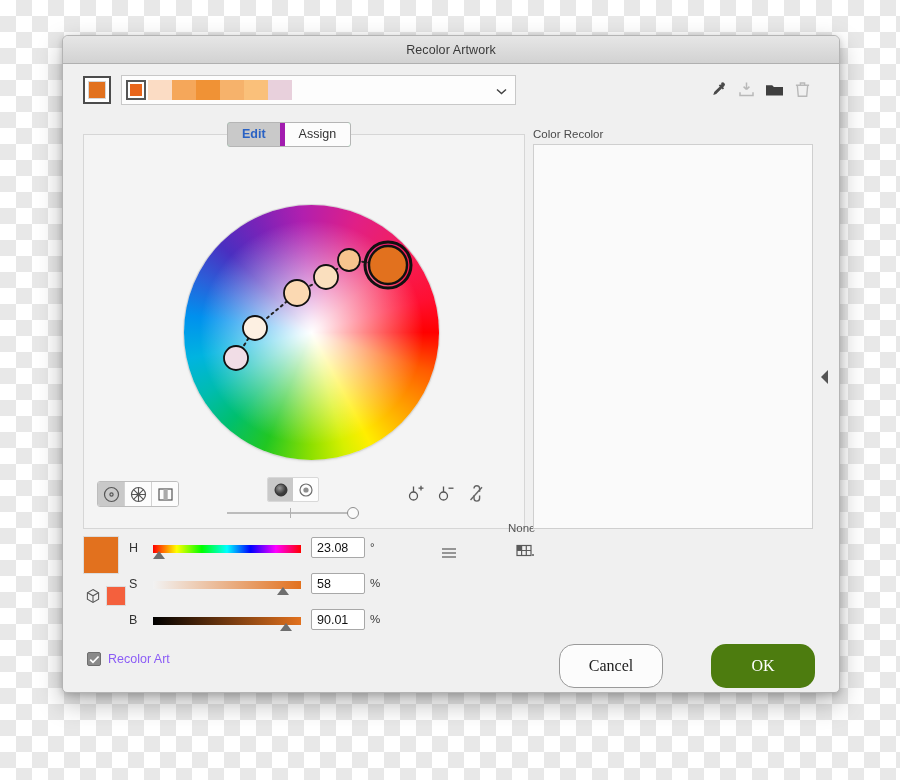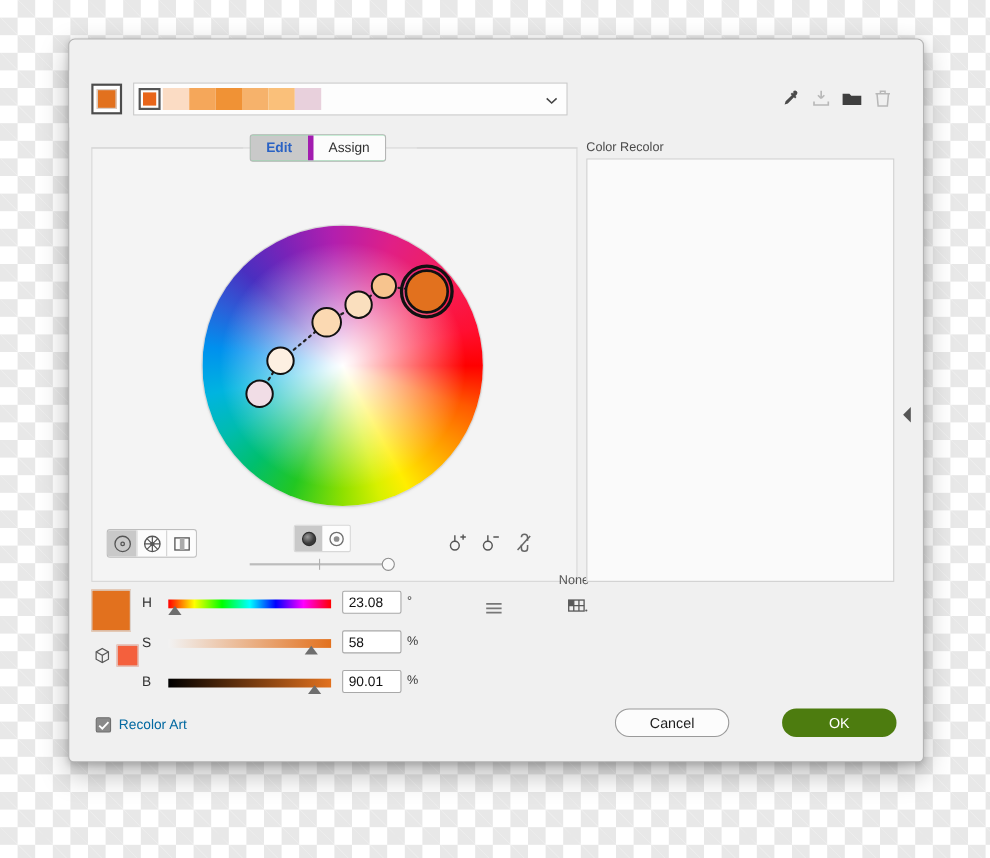--- a/index.html
+++ b/index.html
@@ -179,40 +179,43 @@
   .cgname{margin-left:9px;font-size:12.5px;color:#1f1f1f;font-weight:600;}
 
   
   #footer{position:absolute;left:0;top:600px;width:776px;height:56px;}
   #recolorart{position:absolute;left:24px;top:16px;display:flex;align-items:center;}
   #rabox{
     width:14px;height:14px;background:#8a8a8a;border:1px solid #6e6e6e;
     border-radius:2px;box-sizing:border-box;
     display:flex;align-items:center;justify-content:center;
   }
-  #ralabel{margin-left:7px;font-size:12.5px;color:#0369a1;}
+  #ralabel{margin-left:7px;font-size:12.5px;color:#8b5cf6;}
   .btn{
-    position:absolute;top:8px;height:26px;border-radius:15px;
-    display:flex;align-items:center;justify-content:center;
-    font-size:13px;box-sizing:border-box;
+    position:absolute;top:8px;height:44px;border-radius:15px;
+    display:flex;align-items:center;justify-content:center;
+    font-size:16px;box-sizing:border-box;font-family:Liberation Serif, serif;
   }
   #cancelbtn{right:176px;width:104px;background:#fcfcfc;border:1px solid #9a9a9a;color:#1d1d1d;}
   #okbtn{right:24px;width:104px;color:#fff;}
 
   
   #edgearrow{
     position:absolute;left:816px;top:360px;width:16px;height:34px;
     display:flex;align-items:center;justify-content:center;
   }
 </style>
 </head>
 <body>
 
 <div id="dialog">
 
+  <div id="titlebar">
+    <div id="title">Recolor Artwork</div>
+  </div>
 
   <div id="toptoolbar">
 
     <div class="curswatch-outer">
       <i class="curswatch-inner" id="cur-inner" style="background: rgb(226, 113, 30);"></i>
     </div>
 
     <div id="colorstrip">
       <div id="stripswatches">
         <div class="strip-first">

